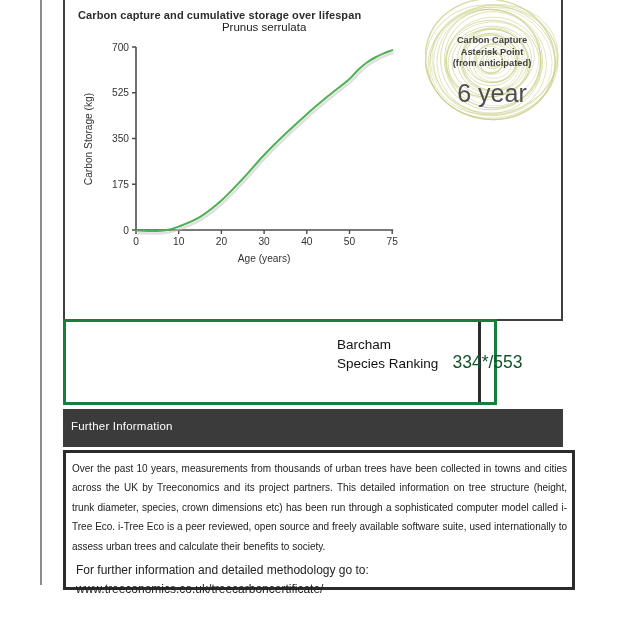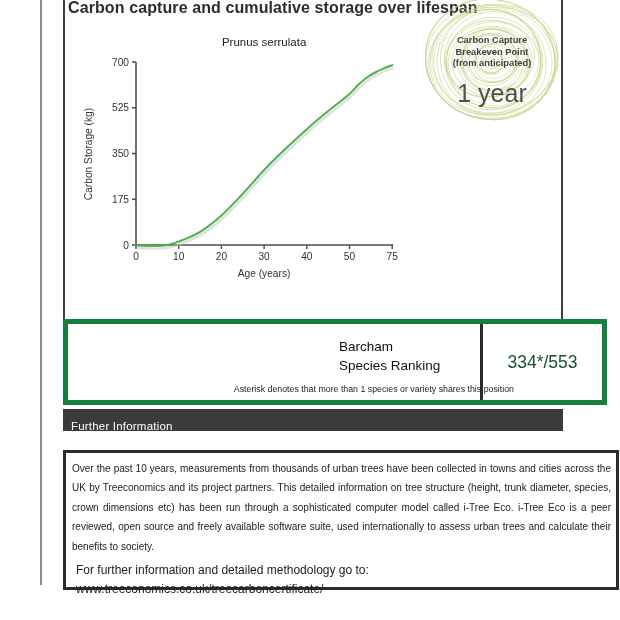--- a/index.html
+++ b/index.html
@@ -3,49 +3,49 @@
 <meta charset="utf-8">
 <style>
   html,body{margin:0;padding:0;background:#fff;}
   .page{position:relative;width:620px;height:620px;background:#ffffff;overflow:hidden;
         font-family:"Liberation Sans",sans-serif;color:#222;}
   .outer-left-line{position:absolute;left:40px;top:0;width:2px;height:585px;background:#8c8c8c;}
 
   
   .chart-box{position:absolute;left:63px;top:-3px;width:500px;height:324px;
              border:2px solid #3f3f3f;box-sizing:border-box;background:#fff;}
-  .section-heading{position:absolute;left:3px;top:0;margin:0;font-size:16px;font-weight:bold;
+  .section-heading{position:absolute;left:3px;top:0;margin:10px;font-size:11px;font-weight:bold;
                    color:#2d2d2d;letter-spacing:.1px;}
-  #chart-svg{position:absolute;left:0;top:16px;}
+  #chart-svg{position:absolute;left:0;top:1px;}
   .chart-description{position:absolute;left:4px;top:284px;width:476px;margin:0;
                      font-size:9.7px;line-height:15.3px;color:#333;}
 
   
   .badge{position:absolute;left:360px;top:0;width:134px;height:130px;}
   .badge svg{position:absolute;left:0;top:0;}
   .badge-text{position:absolute;left:0;top:0;width:100%;height:100%;text-align:center;
               padding-top:36px;box-sizing:border-box;}
   .badge-line{font-size:9.3px;font-weight:700;line-height:11.6px;color:#404040;}
   .badge-value{margin-top:9px;font-size:25px;font-weight:400;color:#4f4f4f;}
 
   
-  .ranking-box{position:absolute;left:63px;top:319px;width:544px;height:86px;
-               border:5px solid #15803d;box-sizing:border-box;background:#fff;}
+  .ranking-box{position:absolute;left:63px;top:319px;width:434px;height:86px;
+               border:3px solid #15803d;box-sizing:border-box;background:#fff;}
   .ranking-label{position:absolute;left:271px;top:13px;font-size:13.5px;line-height:19px;color:#111;}
   .ranking-note{position:absolute;left:0;right:88px;bottom:6px;text-align:right;
                 font-size:8.8px;color:#222;}
   .ranking-right{position:absolute;left:412px;top:0;bottom:0;right:0;
                  border-left:3px solid #2b2b2b;display:flex;align-items:center;
                  justify-content:center;font-size:17.5px;color:#14532d;}
 
   
-  .further-bar{position:absolute;left:63px;top:409px;width:500px;height:22px;
+  .further-bar{position:absolute;left:63px;top:409px;width:500px;height:38px;
                background:#3b3b3b;box-sizing:border-box;padding:7px 0 0 8px;}
   .further-bar span{color:#ffffff;font-size:11.5px;letter-spacing:.2px;}
-  .info-box{position:absolute;left:63px;top:450px;width:556px;height:140px;
+  .info-box{position:absolute;left:63px;top:450px;width:512px;height:140px;
             border:3px solid #2b2b2b;box-sizing:border-box;background:#fff;
             padding:6px 5px 0 6px;}
   .info-paragraph{margin:0;font-size:10px;line-height:19.4px;text-align:justify;color:#222;}
   .info-link-line{margin:5px 0 0 4px;font-size:12px;line-height:19.4px;color:#222;}
 </style>
 </head>
 <body>
 
 <div class="page">
 
@@ -107,34 +107,33 @@
           <ellipse cx="65.4" cy="64.0" rx="56.6" ry="53.1" transform="rotate(11.7 67 62)" fill="none" stroke="#c9ce83" stroke-width="0.75" opacity="0.66"></ellipse>
           <ellipse cx="67.1" cy="62.1" rx="60.3" ry="53.7" transform="rotate(11.4 67 62)" fill="none" stroke="#c9ce83" stroke-width="0.75" opacity="0.52"></ellipse>
           <ellipse cx="68.8" cy="60.1" rx="63.3" ry="54.0" transform="rotate(-3.4 67 62)" fill="none" stroke="#c9ce83" stroke-width="0.75" opacity="0.53"></ellipse>
           <ellipse cx="69.1" cy="61.2" rx="64.8" ry="54.6" transform="rotate(-13.9 67 62)" fill="none" stroke="#c9ce83" stroke-width="0.75" opacity="0.67"></ellipse>
           <ellipse cx="67.8" cy="63.7" rx="65.2" ry="55.6" transform="rotate(-6.7 67 62)" fill="none" stroke="#c9ce83" stroke-width="0.75" opacity="0.77"></ellipse>
           <ellipse cx="65.9" cy="63.4" rx="65.0" ry="57.4" transform="rotate(9.0 67 62)" fill="none" stroke="#c9ce83" stroke-width="0.75" opacity="0.80"></ellipse>
           <ellipse cx="64.8" cy="60.8" rx="65.2" ry="59.9" transform="rotate(13.2 67 62)" fill="none" stroke="#c9ce83" stroke-width="1.3" opacity="0.77"></ellipse>
         </svg>
       <div class="badge-text">
         <div class="badge-line">Carbon Capture</div>
-        <div class="badge-line">Breakeven Point</div>
+        <div class="badge-line">Asterisk Point</div>
         <div class="badge-line">(from anticipated)</div>
-        <div class="badge-value">1 year</div>
+        <div class="badge-value">6 year</div>
       </div>
     </div>
 
   </section>
 
   <section class="ranking-box">
     <div class="ranking-label">
       <div>Barcham</div>
       <div>Species Ranking</div>
     </div>
-    <div class="ranking-note">Asterisk denotes that more than 1 species or variety shares this position</div>
     <div class="ranking-right">
       <span>334*/553</span>
     </div>
   </section>
 
   <div class="further-bar">
     <span>Further Information</span>
   </div>
   <section class="info-box">
     <p class="info-paragraph">Over the past 10 years, measurements from thousands of urban trees have been collected in towns and cities across the UK by Treeconomics and its project partners. This detailed information on tree structure (height, trunk diameter, species, crown dimensions etc) has been run through a sophisticated computer model called i-Tree Eco. i-Tree Eco is a peer reviewed, open source and freely available software suite, used internationally to assess urban trees and calculate their benefits to society.</p>

